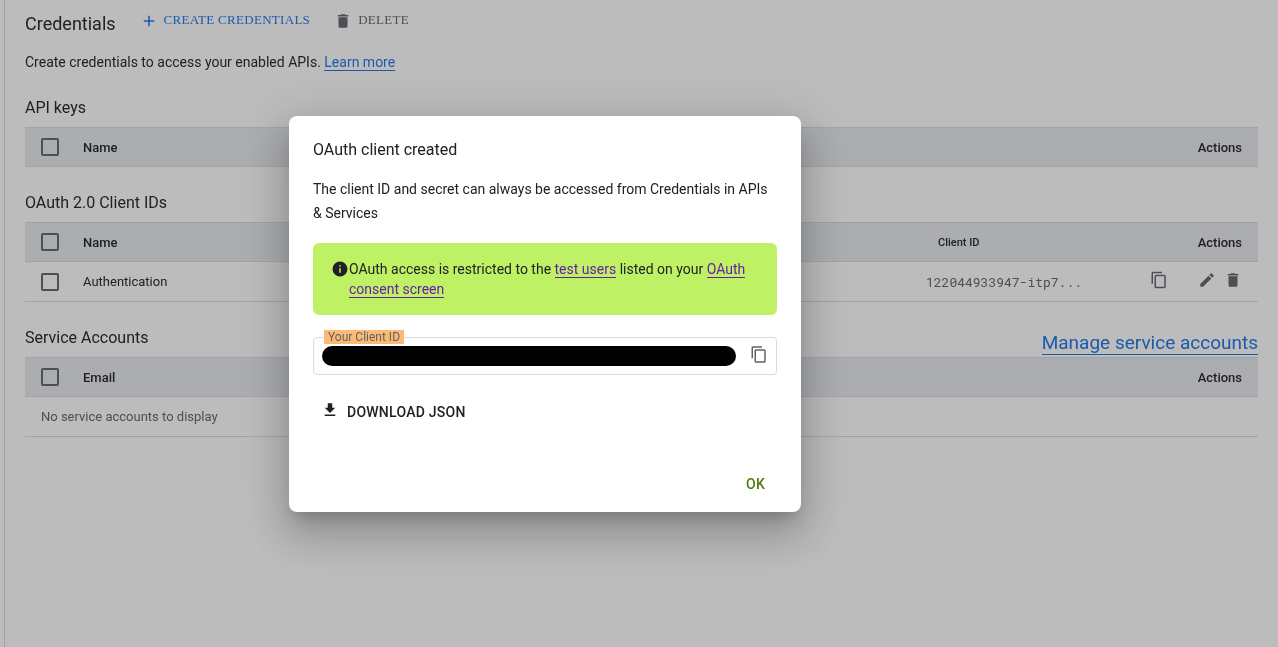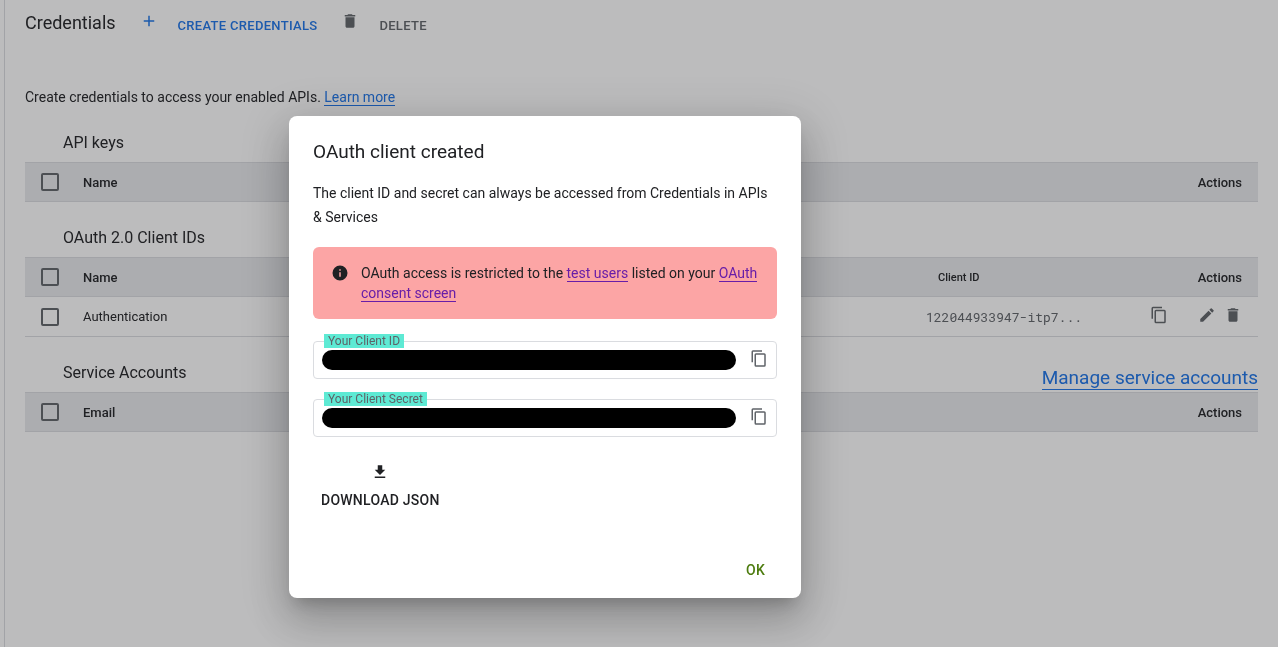--- a/index.html
+++ b/index.html
@@ -26,46 +26,45 @@
     gap: 24px;
   }
   .header h1 {
     font-size: 18px;
     font-weight: 400;
     color: #202124;
     text-align: right;
   }
   .hbtn {
     display: flex;
-    align-items: flex-end;
-    gap: 20px;
+    align-items: flex-start;
+    gap: 6px;
     font-size: 13px;
     font-weight: 500;
     letter-spacing: 0.3px;
     cursor: pointer;
     color: #1a73e8;
+    font-family: Liberation Serif, serif;
   }
   .hbtn.gray { color: #5f6368; }
   .hbtn svg { width: 18px; height: 18px; }
   .intro {
     padding: 8px 20px 20px 20px;
     font-size: 14px;
     color: #202124;
-    margin-top: 36px;
   }
   .intro a { color: #1a73e8; text-decoration: none; border-bottom: 1px solid #1a73e8; }
   .section {
     padding: 8px 20px 0 20px;
   }
   .section h2 {
     font-size: 16px;
     font-weight: 400;
     color: #202124;
     margin-bottom: 10px;
-    margin-left: 38px;
   }
   .thead {
     display: flex;
     align-items: center;
     background: #e8eaed;
     border-top: 1px solid #dadce0;
     border-bottom: 1px solid #dadce0;
     height: 40px;
     padding: 0 16px;
     gap: 24px;
@@ -108,36 +107,36 @@
     left: 289px; top: 116px;
     width: 512px;
     background: #fff;
     border-radius: 8px;
     box-shadow: 0 11px 15px -7px rgba(0,0,0,.2),
                 0 24px 38px 3px rgba(0,0,0,.14),
                 0 9px 46px 8px rgba(0,0,0,.12);
     padding: 24px 24px 12px 24px;
   }
   .dialog h3 {
-    font-size: 19px;
+    font-size: 16px;
     font-weight: 400;
     color: #202124;
     margin-bottom: 18px;
   }
   .dialog p.sub {
     font-size: 14px;
     color: #202124;
     line-height: 24px;
     margin-bottom: 18px;
   }
   .info-box {
-    background: #fca5a5;
+    background: #bef264;
     border-radius: 6px;
     display: flex;
-    gap: 12px;
+    gap: 0;
     padding: 16px 18px;
     font-size: 14px;
     color: #202124;
     line-height: 20px;
     margin-bottom: 22px;
   }
   .info-box svg { width:18px; height:18px; flex-shrink:0; margin-top:1px; }
   .info-box a { color: #681da8; text-decoration: none; border-bottom: 1px solid #681da8; }
   .field {
     position: relative;
@@ -145,21 +144,21 @@
     border-radius: 4px;
     height: 38px;
     display: flex;
     align-items: center;
     padding: 0 40px 0 8px;
     margin-bottom: 20px;
   }
   .field .label {
     position: absolute;
     top: -8px; left: 10px;
-    background: #5eead4;
+    background: #fdba74;
     padding: 0 4px;
     font-size: 12px;
     color: #5f6368;
   }
   .field .redact {
     background: #000;
     border-radius: 10px;
     height: 20px;
     flex: 1;
   }
@@ -174,21 +173,20 @@
     display: inline-flex;
     align-items: center;
     gap: 8px;
     font-size: 14px;
     font-weight: 500;
     letter-spacing: 0.25px;
     color: #202124;
     cursor: pointer;
     padding: 6px 4px;
     margin-left: 4px;
-    flex-direction: column;
   }
   .dlbtn svg { width:18px; height:18px; fill:#202124; }
   .dlg-actions {
     display: flex;
     justify-content: flex-end;
     margin-top: 40px;
   }
   .ok {
     color: #4d7c0f;
     font-size: 14px;
@@ -276,20 +274,23 @@
     <div class="sa-head">
       <h2>Service Accounts</h2>
       <a href="#">Manage service accounts</a>
     </div>
     <div class="thead">
       <div class="cbox"></div>
       <div class="col-name">Email</div>
       <div class="col-mid"></div>
       <div class="col-act" style="flex:0 0 auto;">Actions</div>
     </div>
+    <div class="trow">
+      <span class="empty">No service accounts to display</span>
+    </div>
   </div>
 
 </div>
 
 <div class="scrim"></div>
 <div class="dialog">
   <h3>OAuth client created</h3>
   <p class="sub">The client ID and secret can always be accessed from Credentials in APIs &amp; Services</p>
 
   <div class="info-box">
@@ -306,29 +307,20 @@
   <div class="field">
     <span class="label">Your Client ID</span>
     <div class="redact"></div>
     <span class="copy">
       <svg viewBox="0 0 24 24">
           <path d="M16 1H4a2 2 0 0 0-2 2v14h2V3h12V1zm3 4H8a2 2 0 0 0-2 2v14a2 2 0 0 0 2 2h11a2 2 0 0 0 2-2V7a2 2 0 0 0-2-2zm0 16H8V7h11v14z"></path>
         </svg>
     </span>
   </div>
 
-  <div class="field">
-    <span class="label">Your Client Secret</span>
-    <div class="redact"></div>
-    <span class="copy">
-      <svg viewBox="0 0 24 24">
-          <path d="M16 1H4a2 2 0 0 0-2 2v14h2V3h12V1zm3 4H8a2 2 0 0 0-2 2v14a2 2 0 0 0 2 2h11a2 2 0 0 0 2-2V7a2 2 0 0 0-2-2zm0 16H8V7h11v14z"></path>
-        </svg>
-    </span>
-  </div>
 
   <div class="dlbtn">
     <span>
       <svg viewBox="0 0 24 24">
           <path d="M19 9h-4V3H9v6H5l7 7 7-7zM5 18v2h14v-2H5z"></path>
         </svg>
     </span>
     <span>DOWNLOAD JSON</span>
   </div>
 

